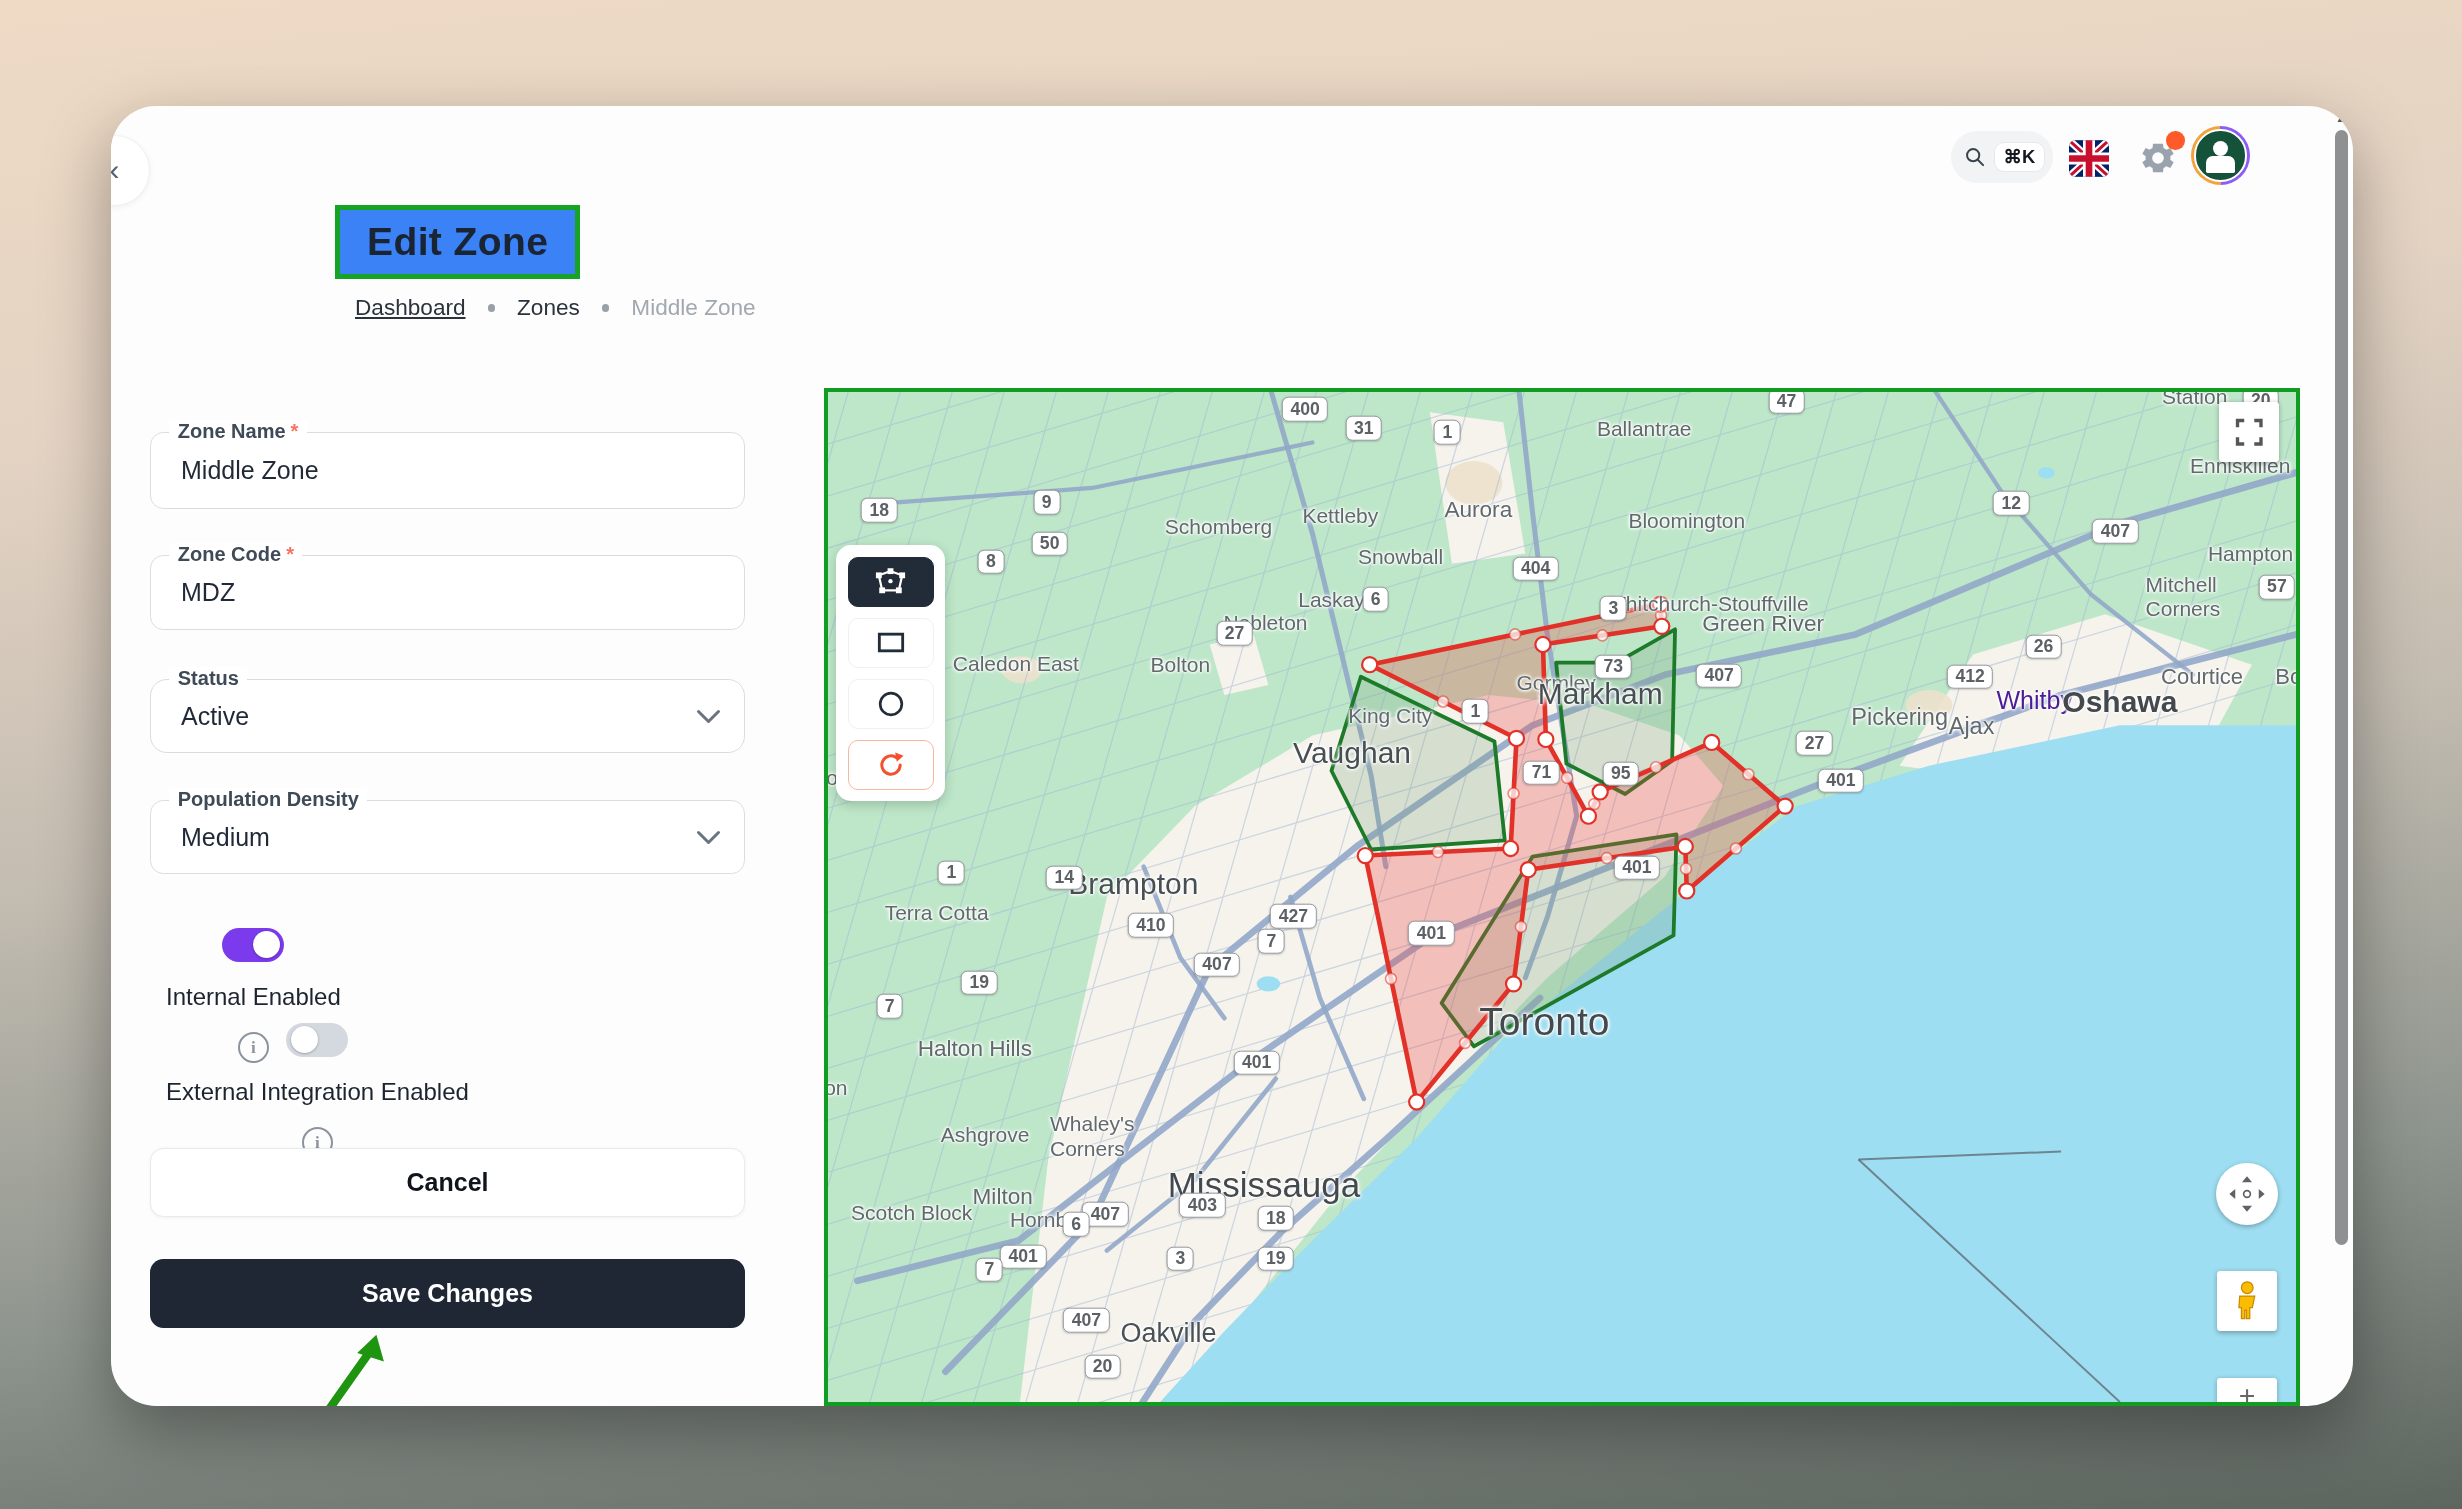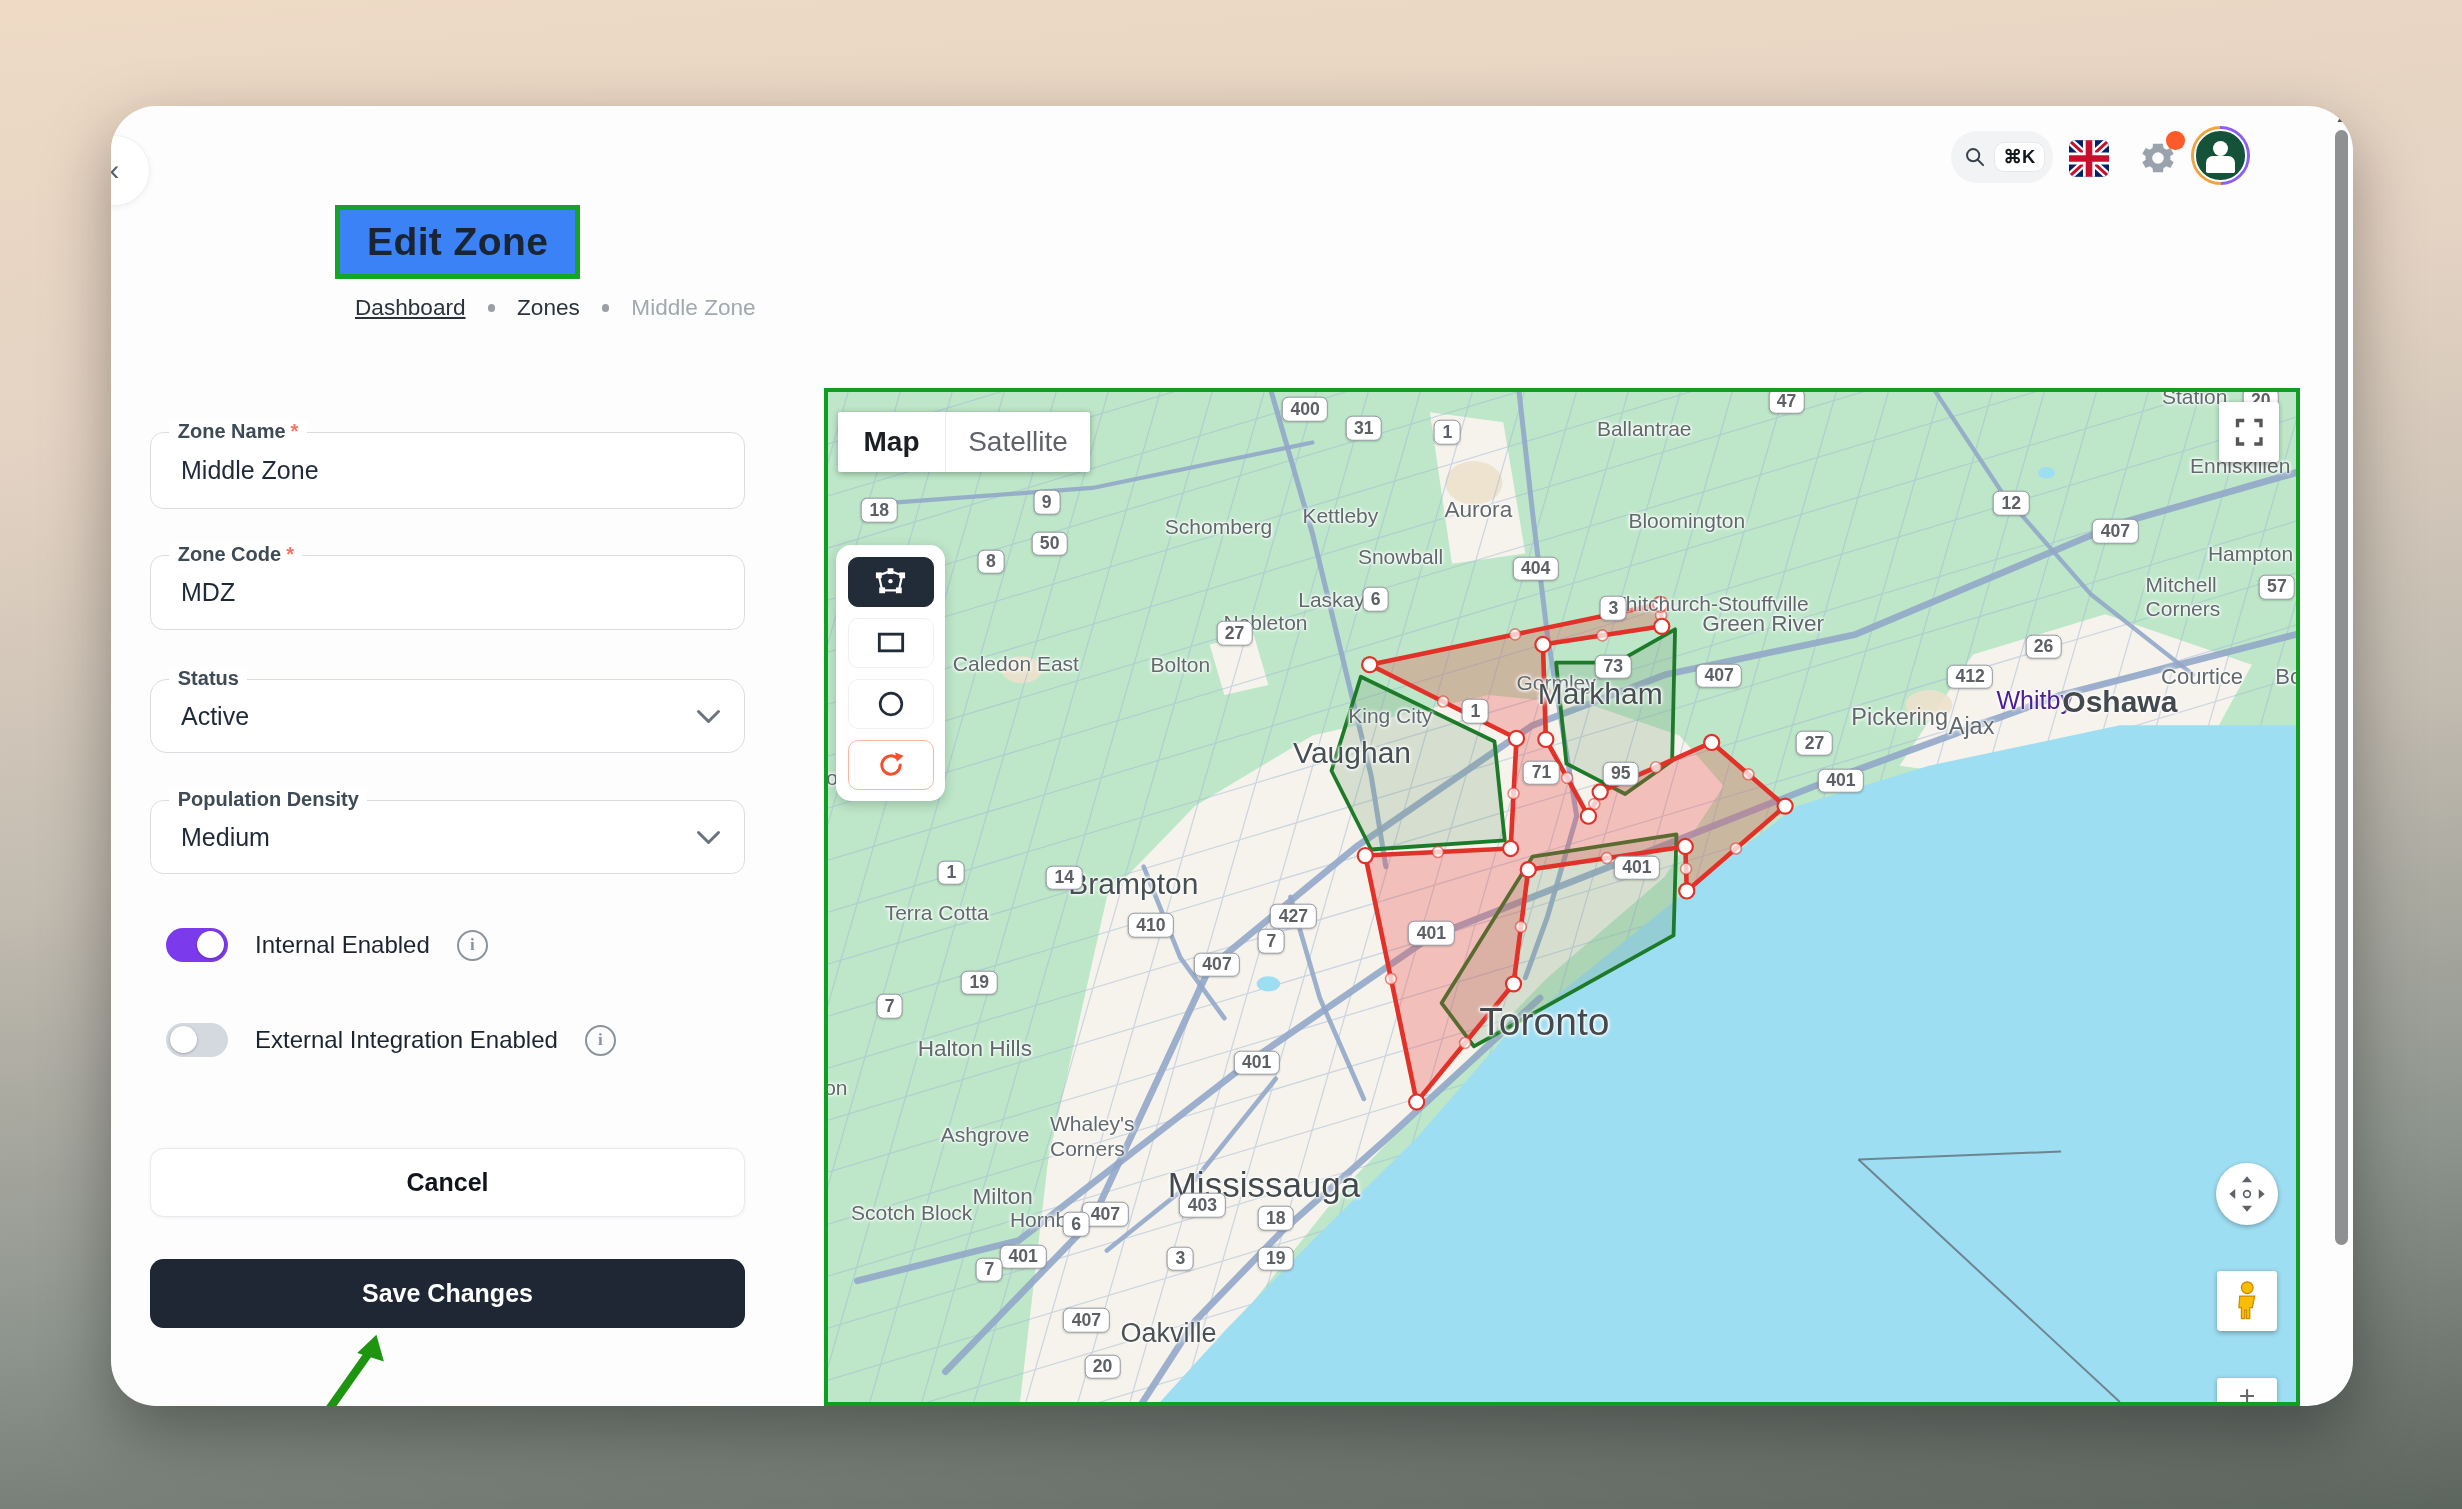--- a/index.html
+++ b/index.html
@@ -36,21 +36,21 @@
   .bc-mid{color:#2a323c;cursor:pointer;}
   .bc-cur{color:#a2a8af;}
   .bc-dot{width:7.5px;height:7.5px;border-radius:50%;background:#9aa0a6;}
   
   .field{position:absolute;left:39px;width:595px;border:1.7px solid #d9dde2;border-radius:13.4px;background:#fff;
     box-sizing:border-box;display:flex;align-items:center;padding:0 30px;cursor:text;}
   .field .flabel{position:absolute;top:-13.4px;left:18.4px;background:#fff;padding:0 8.4px;font-size:20px;color:#3f4a57;font-weight:600;}
   .flabel .req{color:#f77263;margin-left:5px;}
   .field .fvalue{font-size:25px;color:#1f2937;}
   .field .chev{position:absolute;right:23.5px;top:50%;margin-top:-7.5px;}
-  .toggle-row{position:absolute;left:55px;display:flex;align-items:center;gap:27px;cursor:pointer;}
+  .toggle-row{position:absolute;left:55px;display:flex;align-items:center;gap:21px;cursor:pointer;flex-direction:column;}
   .switch{width:62px;height:34px;border-radius:17px;position:relative;flex:none;}
   .switch.on{background:#7c3aed;} .switch.off{background:#d4d9df;}
   .switch .knob{position:absolute;top:3.4px;width:27px;height:27px;border-radius:50%;background:#fff;box-shadow:0 0.8px 2.5px rgba(0,0,0,.3);}
   .switch.on .knob{right:4.2px;} .switch.off .knob{left:4.2px;}
   .toggle-row .tlabel{font-size:24px;color:#1c2430;}
   .info-i{width:27px;height:27px;border-radius:50%;border:2.1px solid #8b939c;color:#8b939c;font-size:17px;font-weight:700;
     display:flex;align-items:center;justify-content:center;font-family:"Liberation Serif",serif;cursor:pointer;}
   .btn{position:absolute;left:39px;width:595px;height:69px;border-radius:13.4px;display:flex;align-items:center;
     justify-content:center;font-size:25px;font-weight:700;cursor:pointer;box-sizing:border-box;}
   .btn.cancel{background:#fff;border:1.7px solid #e7eaee;color:#10141c;box-shadow:0 0.8px 3.4px rgba(0,0,0,.05);}
@@ -396,24 +396,20 @@
           <div class="shield" style="left: 13.3%; top: 85.6%;">401</div>
           <div class="shield" style="left: 11%; top: 86.9%;">7</div>
           <div class="shield" style="left: 16.9%; top: 82.4%;">6</div>
           <div class="shield" style="left: 25.5%; top: 80.5%;">403</div>
           <div class="shield" style="left: 24%; top: 85.8%;">3</div>
           <div class="shield" style="left: 30.5%; top: 85.8%;">19</div>
           <div class="shield" style="left: 17.6%; top: 91.9%;">407</div>
           <div class="shield" style="left: 18.7%; top: 96.5%;">20</div>
         </div>
 
-      <div class="gm-toggle">
-        <span class="seg map-on">Map</span>
-        <span class="seg sat">Satellite</span>
-      </div>
 
       <div class="draw-panel">
         <div class="draw-btn active">
           <svg width="37" height="30" viewBox="0 0 44 36">
             <polygon points="8,10 22,5 36,10 32,28 12,28" fill="none" stroke="#fff" stroke-width="2.6"></polygon>
             <rect x="4.5" y="6.5" width="7" height="7" fill="#fff"></rect>
               <rect x="18.5" y="1.5" width="7" height="7" fill="#fff"></rect>
             <rect x="32.5" y="6.5" width="7" height="7" fill="#fff"></rect>
               <rect x="28.5" y="24.5" width="7" height="7" fill="#fff"></rect>
             <rect x="8.5" y="24.5" width="7" height="7" fill="#fff"></rect>

